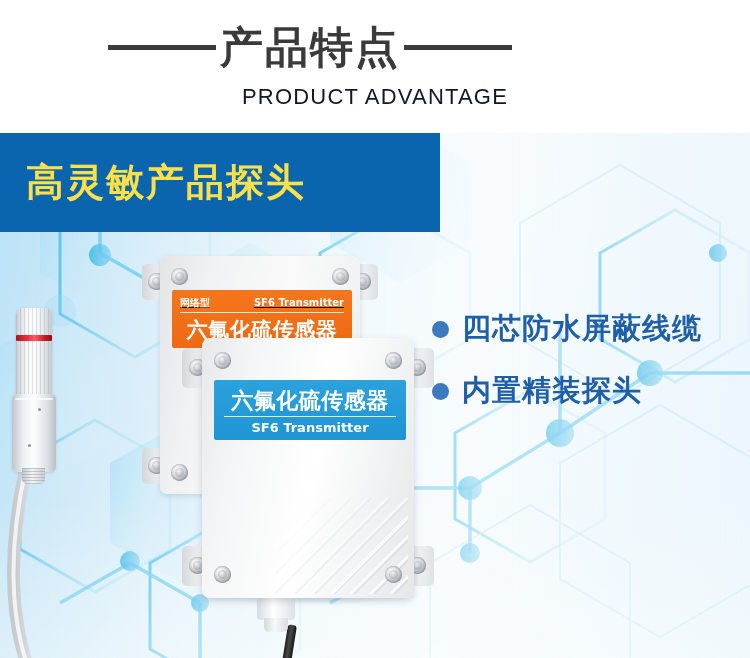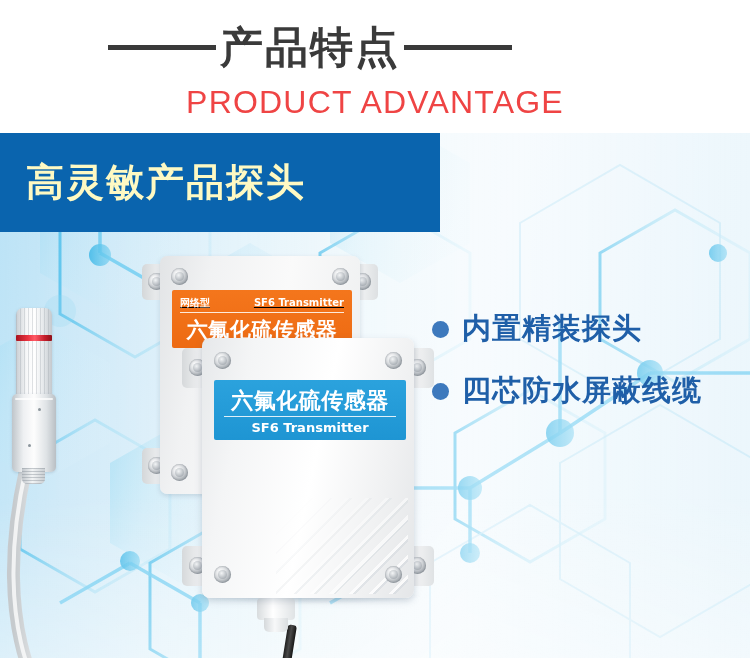--- a/index.html
+++ b/index.html
@@ -52,22 +52,22 @@
     white-space: nowrap;
     padding: 0 4px;
     font-family: "DejaVu Sans", "Liberation Sans", sans-serif;
   }
   .sub-title {
     position: absolute;
     left: 0;
     top: 84px;
     width: 750px;
     text-align: center;
-    font-size: 32px;
-    color: #ef4444;
+    font-size: 22px;
+    color: #0f172a;
     letter-spacing: 1.2px;
     font-weight: 400;
   }
 
   
   .stage {
     position: absolute;
     left: 0;
     top: 133px;
     width: 750px;
@@ -115,21 +115,21 @@
     left: 0;
     top: 0;
     width: 440px;
     height: 99px;
     background: #0a64ae;
     display: flex;
     align-items: center;
     z-index: 6;
   }
   .banner-text {
-    color: #fef9c3;
+    color: #fde047;
     font-size: 38px;
     font-weight: bold;
     letter-spacing: 2px;
     padding-left: 26px;
     white-space: nowrap;
     font-family: "DejaVu Sans", "Liberation Sans", sans-serif;
   }
 
   
   .features {
@@ -575,25 +575,25 @@
     <div class="bg-fade-right"></div>
     <div class="bg-fade-bottom"></div>
 
     <div class="banner">
       <div class="banner-text">高灵敏产品探头</div>
     </div>
 
     <div class="features">
       <div class="feature-item">
         <span class="feature-dot"></span>
-        <span class="feature-label">内置精装探头</span>
+        <span class="feature-label">四芯防水屏蔽线缆</span>
       </div>
       <div class="feature-item">
         <span class="feature-dot"></span>
-        <span class="feature-label">四芯防水屏蔽线缆</span>
+        <span class="feature-label">内置精装探头</span>
       </div>
     </div>
 
     <div class="probe">
       <div class="probe-cap"></div>
       <div class="probe-ring"></div>
       <div class="probe-body">
         <span class="probe-dot d1"></span>
         <span class="probe-dot d2"></span>
       </div>

